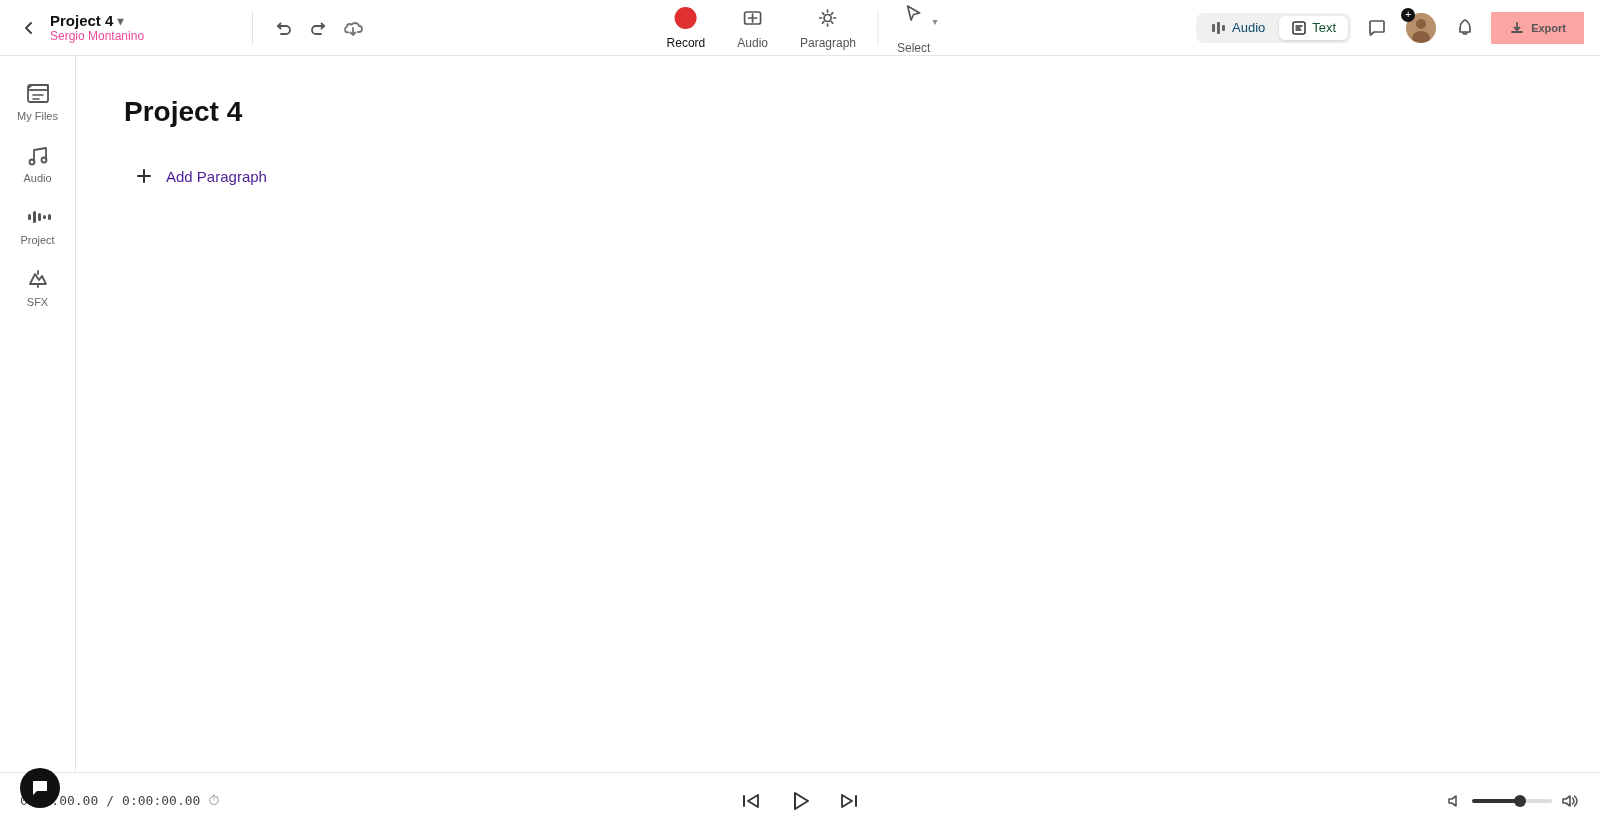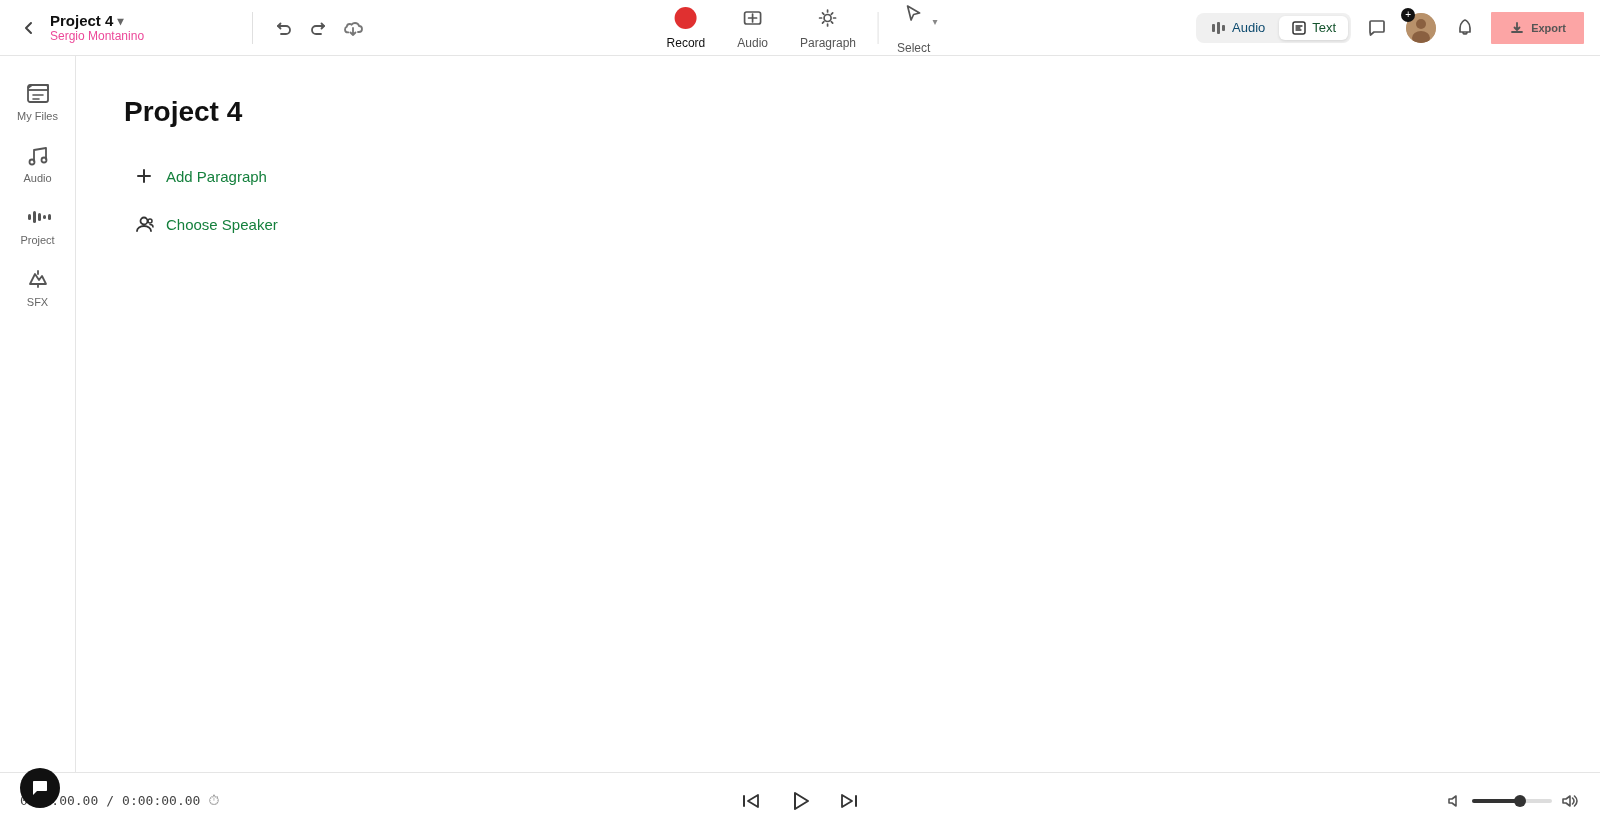--- a/index.html
+++ b/index.html
@@ -278,21 +278,21 @@
       font-size: 18px;
       color: #444;
       width: 24px;
       display: flex;
       align-items: center;
       justify-content: center;
     }
     .action-label {
       font-size: 15px;
       font-weight: 500;
-      color: #15803d;
+      color: #4c1d95;
     }
 
     
     .bottom-bar {
       height: 56px;
       border-top: 1px solid #e5e5e5;
       display: flex;
       align-items: center;
       padding: 0 20px;
       flex-shrink: 0;
@@ -587,31 +587,20 @@
 
     <div class="action-row">
       <div class="action-icon">
         <svg width="20" height="20" viewBox="0 0 20 20" fill="none">
           <path d="M10 4V16M4 10H16" stroke="#333" stroke-width="2" stroke-linecap="round"></path>
         </svg>
       </div>
       <span class="action-label">Add Paragraph</span>
     </div>
 
-    <div class="action-row">
-      <div class="action-icon">
-        <svg width="20" height="20" viewBox="0 0 20 20" fill="none">
-          <circle cx="10" cy="7" r="3.5" stroke="#333" stroke-width="1.8"></circle>
-          <path d="M3 17C3 14.2 6.1 12 10 12C13.9 12 17 14.2 17 17" stroke="#333" stroke-width="1.8" stroke-linecap="round"></path>
-          <circle cx="16" cy="7" r="2" stroke="#333" stroke-width="1.5"></circle>
-          <path d="M19 13C19 11.6 17.7 10.5 16 10.5" stroke="#333" stroke-width="1.5" stroke-linecap="round"></path>
-        </svg>
-      </div>
-      <span class="action-label">Choose Speaker</span>
-    </div>
   </div>
 </div>
 
 <div class="bottom-bar">
   <div class="time-display">
     <span>0:00:00.00</span>
     <span>/</span>
     <span>0:00:00.00</span>
     <span style="font-size:14px; color:#888;">⏱</span>
   </div>

